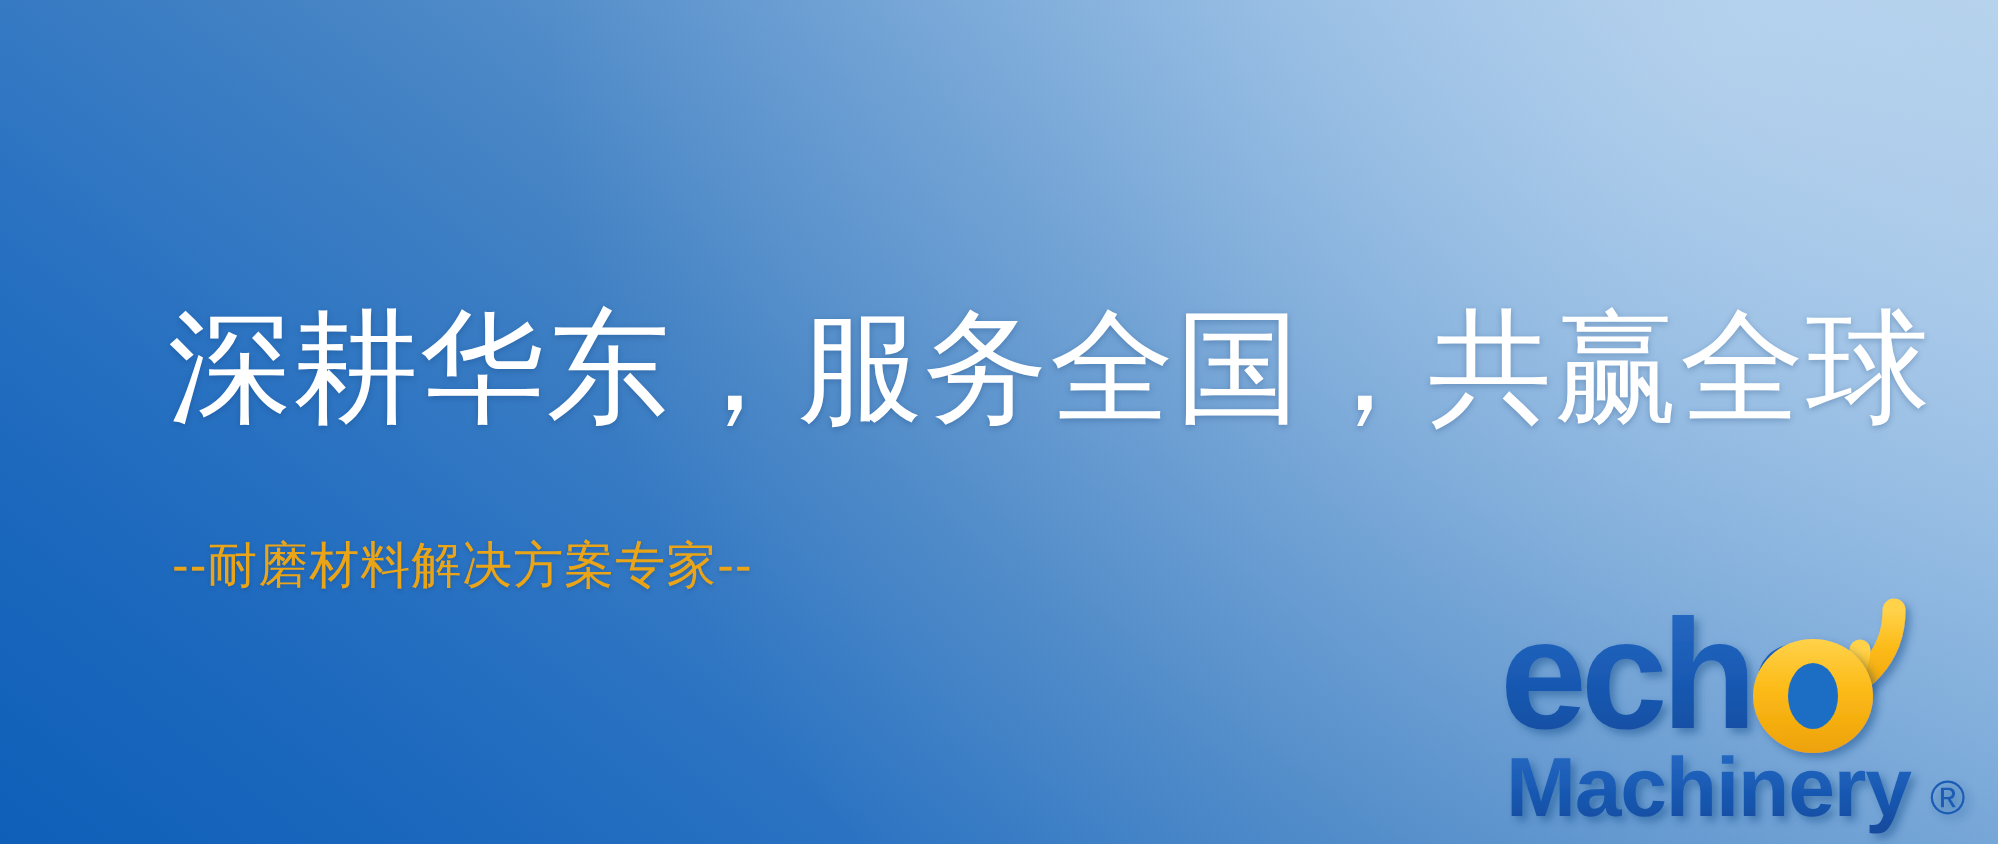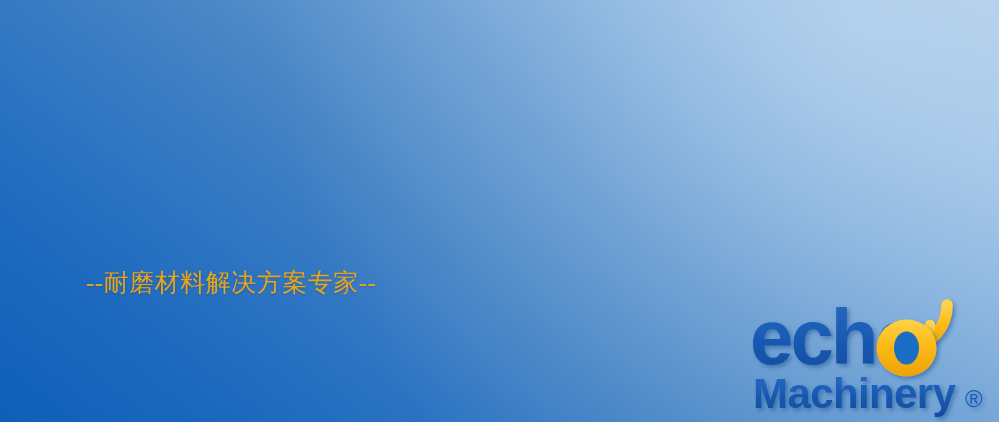--- a/index.html
+++ b/index.html
@@ -58,21 +58,21 @@
     z-index: 3;
   }
 
   
   .subheadline {
     position: absolute;
     left: 86px;
     top: 266px;
     margin: 0;
     color: #e9a417;
-    font-family: Liberation Serif, serif;
+    font-family: Liberation Sans, sans-serif;
     font-size: 25px;
     font-weight: 400;
     letter-spacing: 0.5px;
     white-space: nowrap;
     text-shadow: 0 1px 2px rgba(20, 60, 110, 0.30);
     z-index: 3;
   }
 
   
   .logo {
@@ -88,20 +88,21 @@
     width: 249px;
     height: 130px;
     overflow: visible;
   }
 </style>
 </head>
 <body>
 
 <div class="banner">
 
+  <h1 class="headline">深耕华东，服务全国，共赢全球</h1>
 
   <p class="subheadline">--耐磨材料解决方案专家--</p>
 
   <div class="logo">
     <svg class="logo-svg" viewBox="0 0 249 130" xmlns="http://www.w3.org/2000/svg">
       <defs>
         <filter id="lshadow" x="-25%" y="-25%" width="160%" height="170%">
           <feDropShadow dx="2.4" dy="2.4" stdDeviation="2.1" flood-color="#0d3f7e" flood-opacity="0.42"></feDropShadow>
         </filter>
         <linearGradient id="blueGrad" x1="0" y1="0" x2="0" y2="1">

